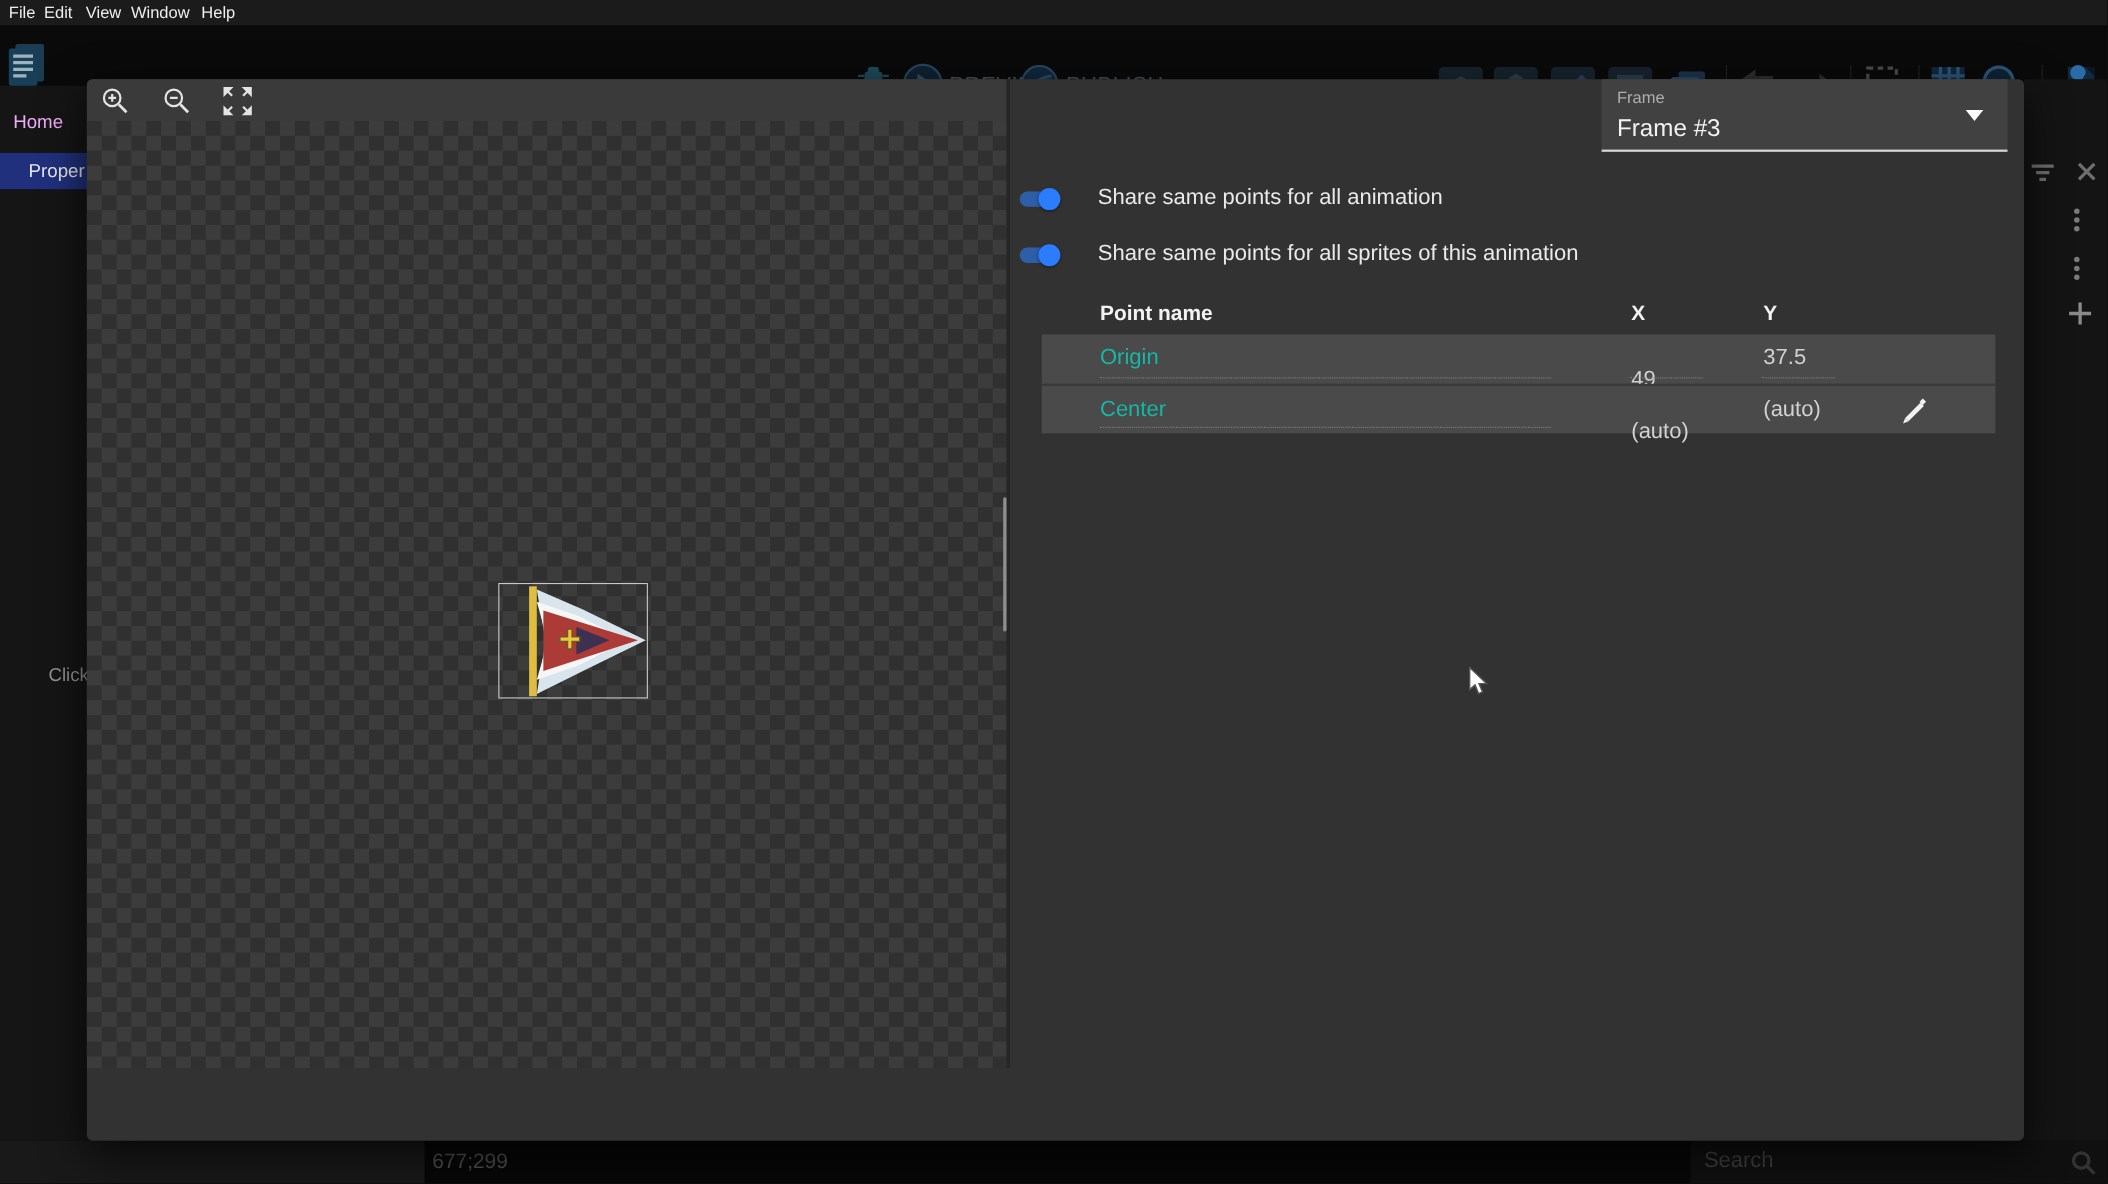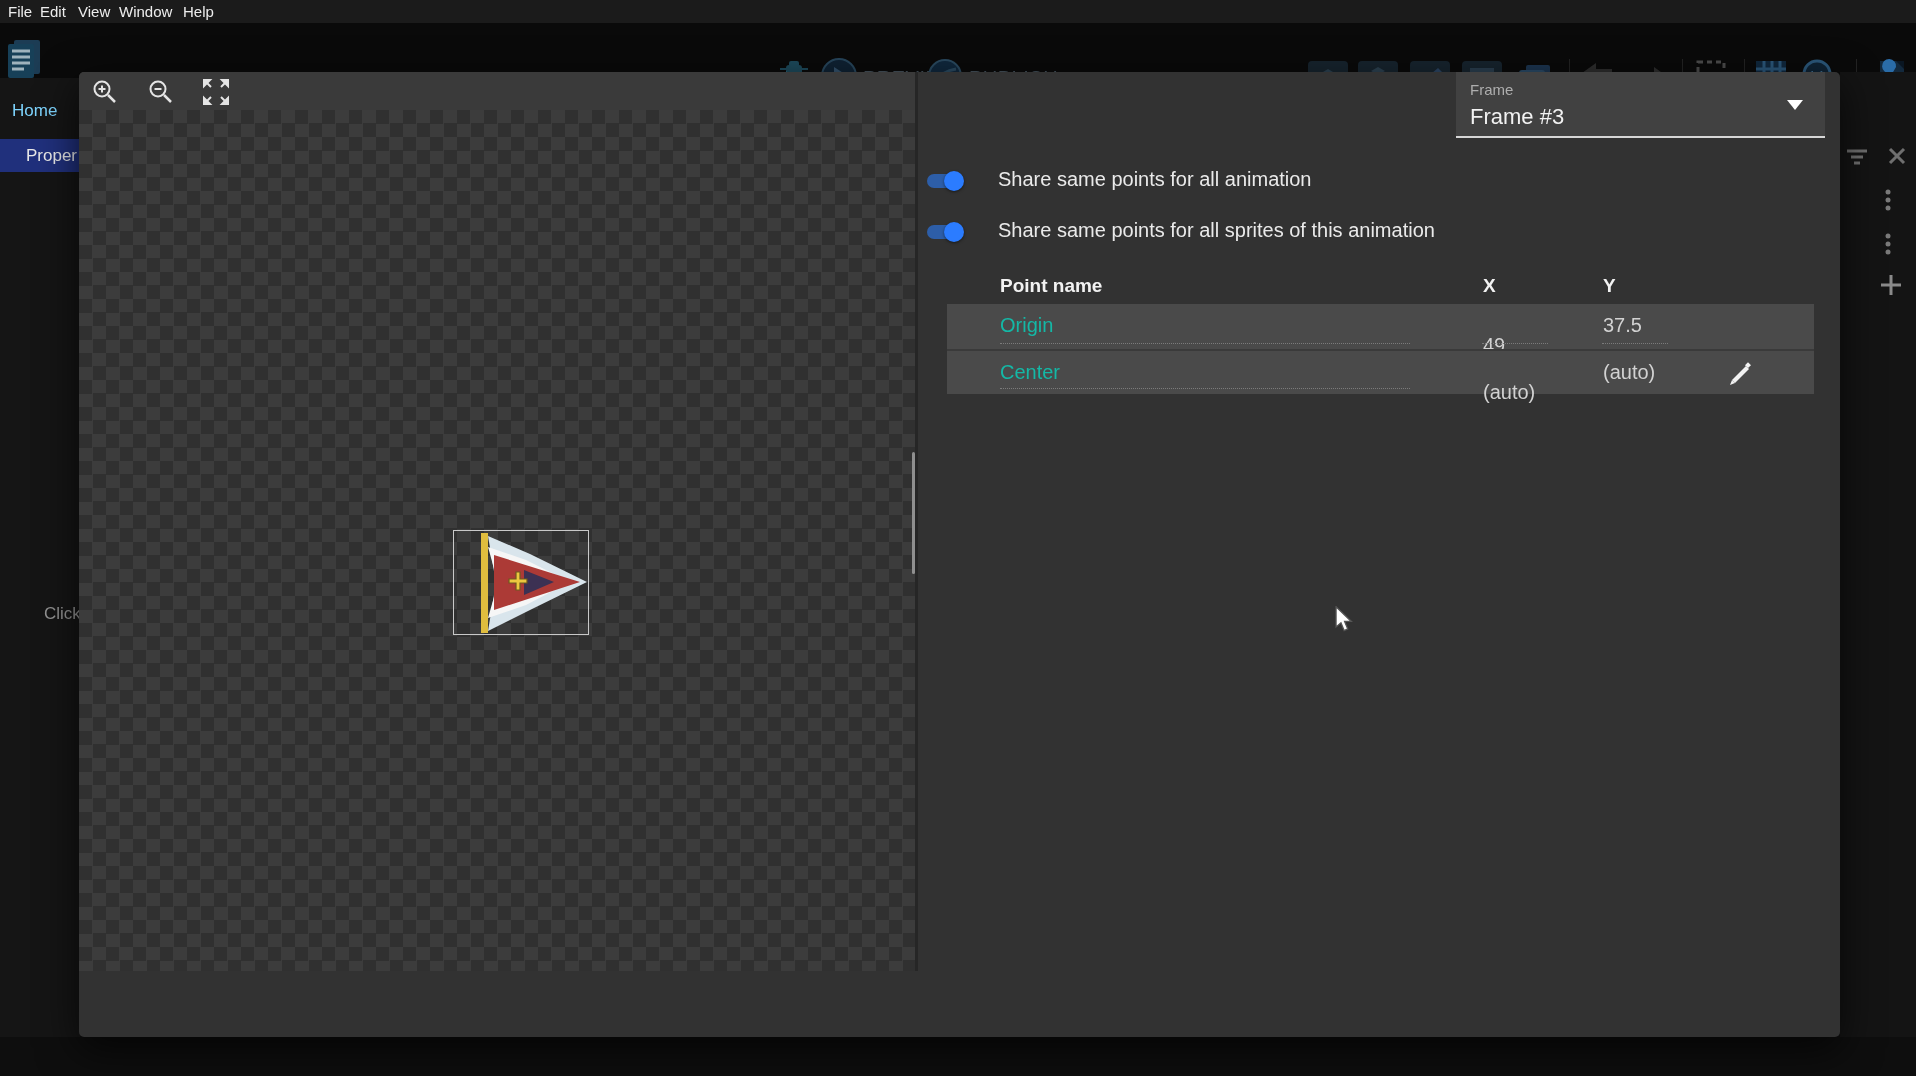--- a/index.html
+++ b/index.html
@@ -5,21 +5,21 @@
   html,body{margin:0;padding:0;background:#0d0d0d;}
   *{box-sizing:border-box;font-family:"Liberation Sans",sans-serif;}
   .app{position:relative;width:1916px;height:1076px;overflow:hidden;background:#0e0e0e;}
 
   
   .menubar{position:absolute;left:0;top:0;width:1916px;height:23px;background:#1b1b1b;padding-left:21px;}
   .menubar span{position:absolute;top:3px;font-size:15px;color:#ededed;cursor:default;}
   .toolbar-bg{position:absolute;left:0;top:23px;width:1916px;height:55px;background:#0a0a0a;}
   .left-col{position:absolute;left:0;top:78px;width:80px;height:959px;background:#151515;}
   .doc-icon{position:absolute;left:6px;top:38px;}
-  .home-tab{position:absolute;left:12px;top:101px;font-size:17px;color:#7dd3fc;}
+  .home-tab{position:absolute;left:12px;top:101px;font-size:17px;color:#f0abfc;}
   .prop-tab{position:absolute;left:0;top:139px;width:80px;height:33px;background:#20307c;overflow:hidden;}
   .prop-tab span{position:absolute;left:26px;top:7px;font-size:17px;color:#e8e8e8;white-space:nowrap;}
   .hint-click{position:absolute;left:44px;top:604px;font-size:17px;color:#939393;white-space:nowrap;}
 
   .tb-ic{position:absolute;top:34px;}
   .tb-label{position:absolute;top:44px;font-size:20px;color:#45525c;letter-spacing:.5px;}
   .sq-ic{position:absolute;top:38px;width:40px;height:36px;border-radius:4px;background:#17242e;}
   .tb-sep{position:absolute;top:36px;width:1px;height:36px;background:#232323;}
 
   .right-sliver{position:absolute;left:1840px;top:72px;width:76px;height:965px;background:#141414;}
@@ -234,20 +234,32 @@
         <circle cx="4" cy="20" r="2.5"></circle>
       </g>
   </svg>
   <svg class="sliver-ic" style="left:1880px;top:274px" width="22" height="22">
     <g stroke="#8a8a8a" stroke-width="3">
         <line x1="11" y1="1" x2="11" y2="21"></line>
         <line x1="1" y1="11" x2="21" y2="11"></line>
       </g>
   </svg>
 
+  <div class="statusbar">
+    <div class="coord-strip">
+      <span class="coord-text">677;299</span>
+    </div>
+    <div class="search-strip">
+      <input class="search-input" placeholder="Search" style="">
+      <svg style="position:absolute;left:345px;top:8px" width="24" height="24">
+        <circle cx="10" cy="10" r="7" fill="none" stroke="#333333" stroke-width="3"></circle>
+        <line x1="15" y1="15" x2="22" y2="22" stroke="#333333" stroke-width="3"></line>
+      </svg>
+    </div>
+  </div>
 
   <div class="dialog">
 
     <div class="canvas-toolbar">
       <svg class="cv-ic" style="left:13px" width="26" height="26">
         <circle cx="10" cy="10" r="7.5" fill="none" stroke="#e4e4e4" stroke-width="2"></circle>
         <line x1="16" y1="16" x2="23" y2="23" stroke="#e4e4e4" stroke-width="2.5"></line>
         <line x1="6.5" y1="10" x2="13.5" y2="10" stroke="#e4e4e4" stroke-width="2"></line>
         <line x1="10" y1="6.5" x2="10" y2="13.5" stroke="#e4e4e4" stroke-width="2"></line>
       </svg>

